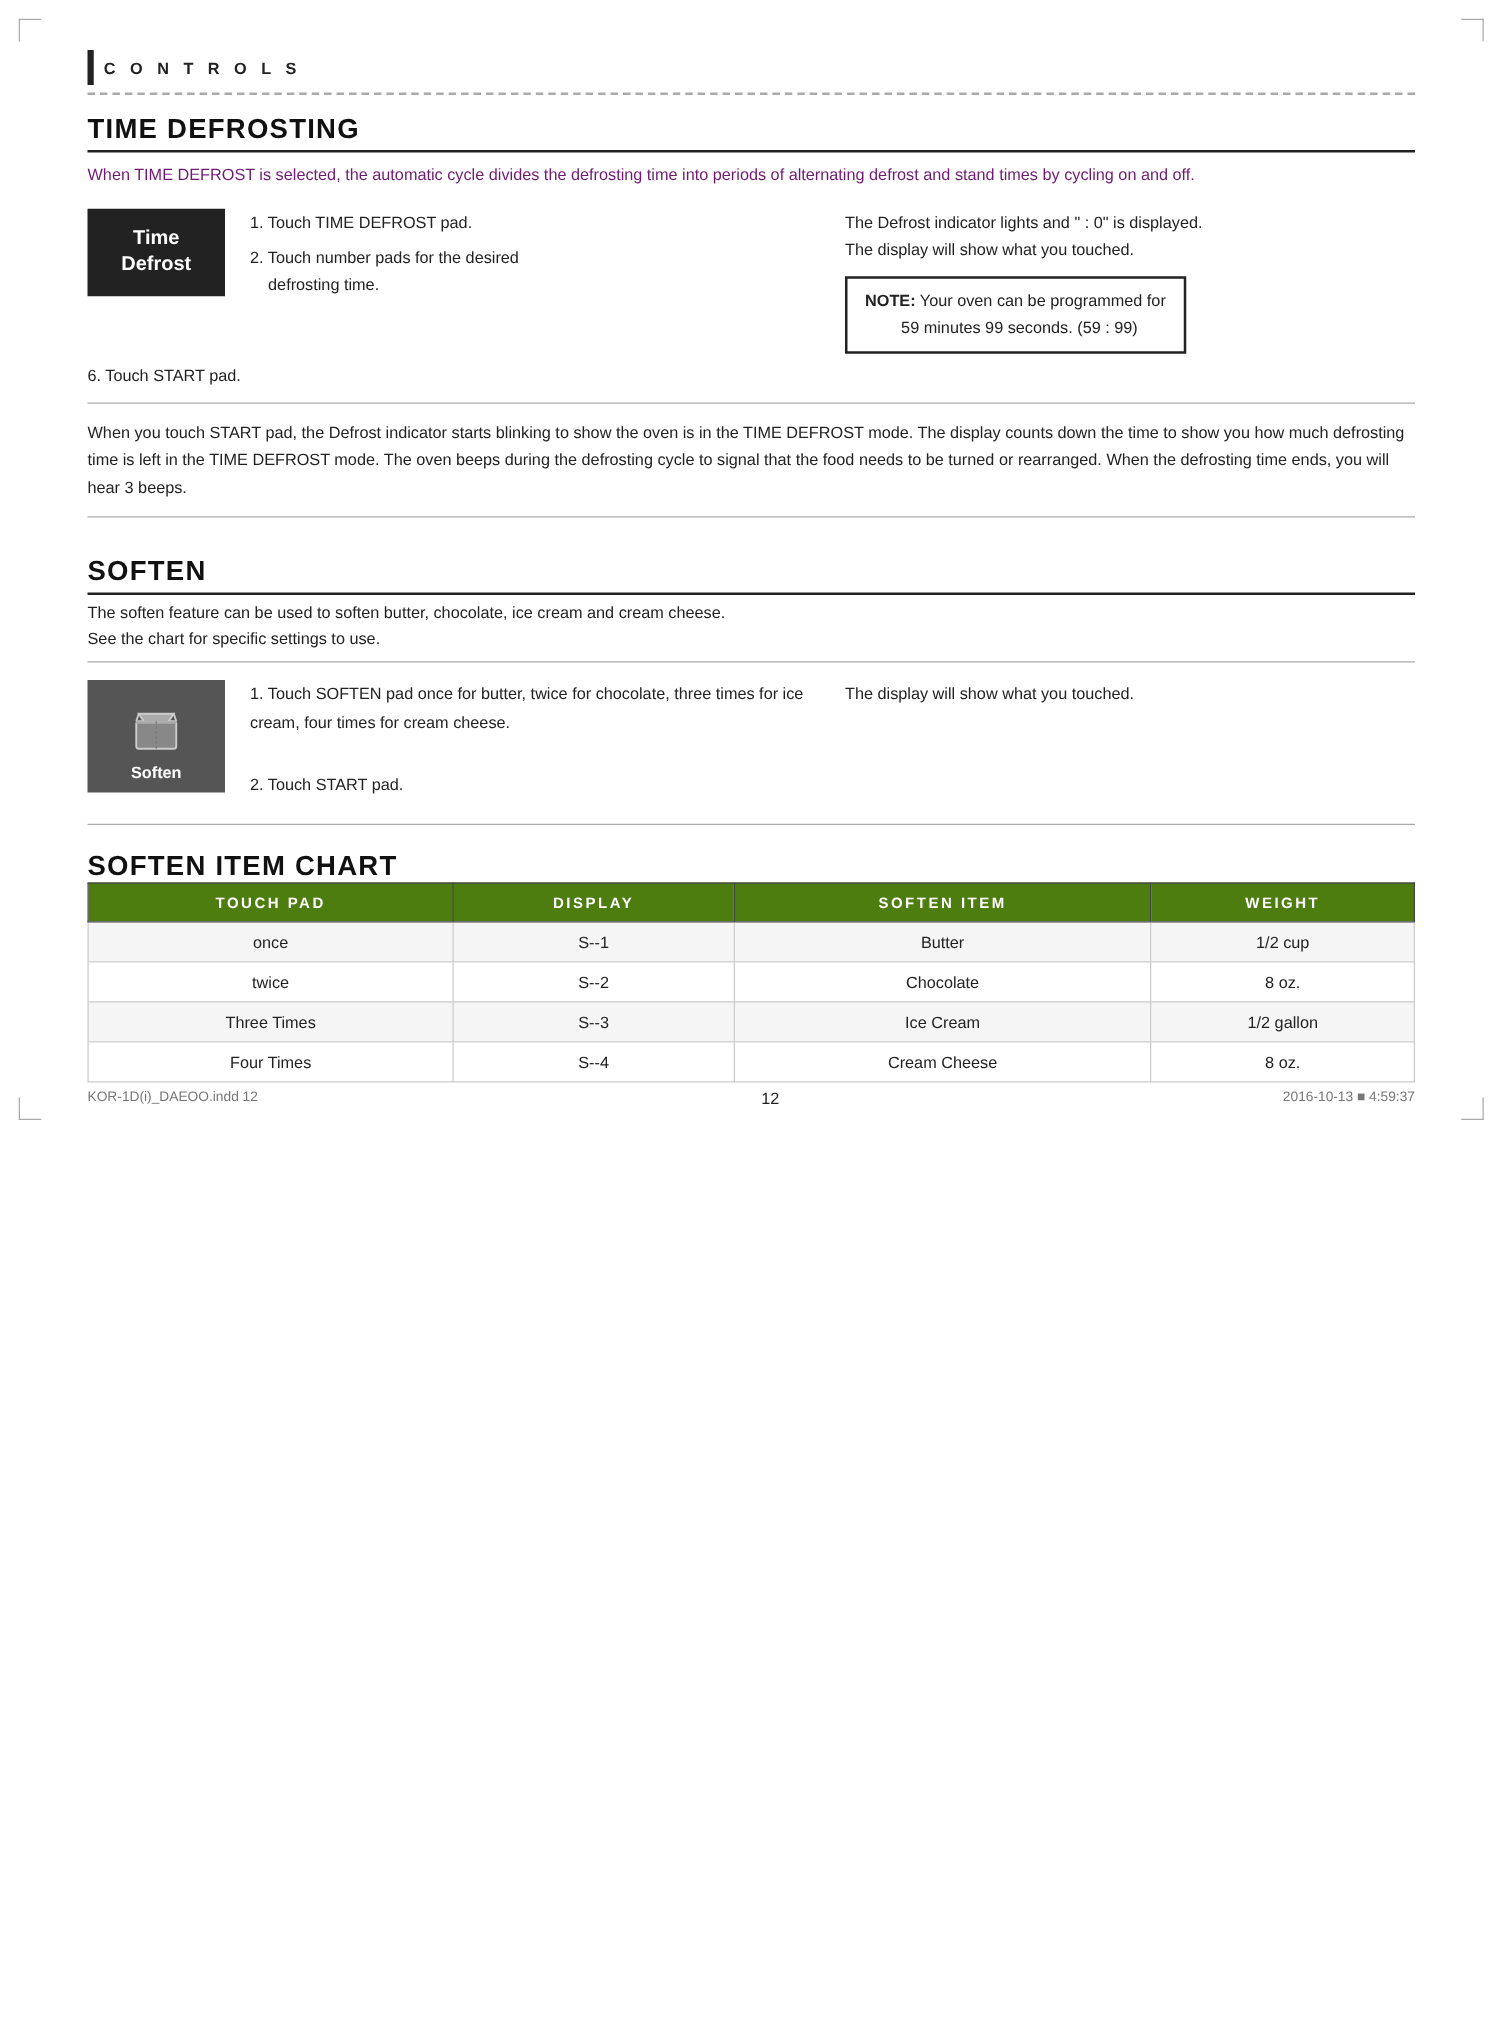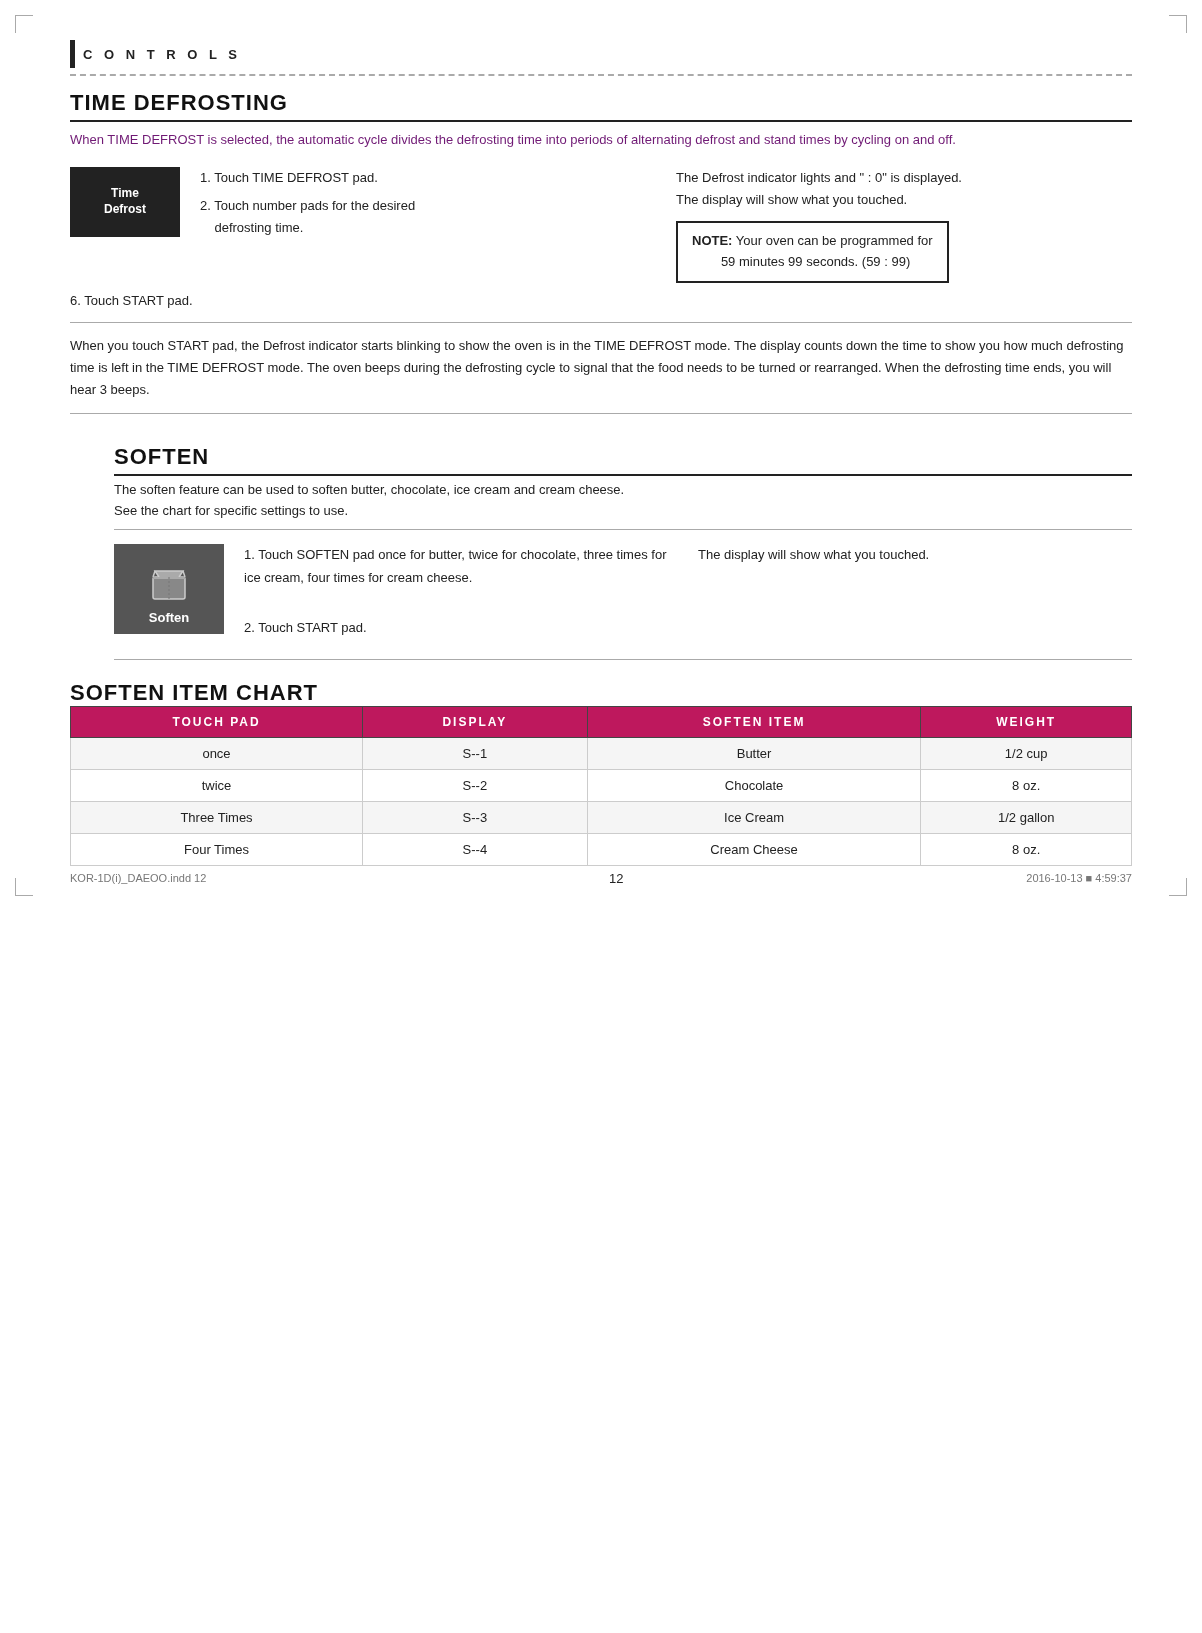--- a/index.html
+++ b/index.html
@@ -71,21 +71,21 @@
     }
     
     .instruction-block {
       display: flex;
       gap: 0;
       margin-bottom: 10px;
     }
     .pad-button {
       background: #222;
       color: #fff;
-      font-size: 12px;
+      font-size: 16px;
       font-weight: bold;
       text-align: center;
       padding: 10px 16px;
       min-width: 110px;
       max-width: 110px;
       height: 70px;
       display: flex;
       align-items: center;
       justify-content: center;
       flex-shrink: 0;
@@ -180,21 +180,21 @@
       color: #111;
       margin-bottom: 0;
       margin-top: 20px;
     }
     .soften-table {
       width: 100%;
       border-collapse: collapse;
       margin-top: 0;
     }
     .soften-table th {
-      background: #be185d;
+      background: #4d7c0f;
       color: #fff;
       font-size: 12px;
       font-weight: bold;
       letter-spacing: 2px;
       text-align: center;
       padding: 8px 6px;
       border: 1px solid #444;
     }
     .soften-table td {
       text-align: center;
@@ -269,21 +269,21 @@
         </div>
       </div>
     </div>
     <p class="step3-line">6. Touch START pad.</p>
 
     <div class="bottom-description" style="margin-top:14px;">
       <span>When you touch START pad, the Defrost indicator starts blinking to show the oven is in the TIME DEFROST mode. The display counts down the time to show you how much defrosting time is left in the TIME DEFROST mode. The oven beeps during the defrosting cycle to signal that the food needs to be turned or rearranged. When the defrosting time ends, you will hear 3 beeps.</span>
     </div>
   </div>
 
-  <div style="margin-top:20px;margin-left:44px;">
+  <div style="margin-top:20px;">
     <div class="section-title">SOFTEN</div>
     <div class="soften-description">
       <p>The soften feature can be used to soften butter, chocolate, ice cream and cream cheese.</p>
       <p>See the chart for specific settings to use.</p>
     </div>
 
     <div class="soften-instruction-block">
 
       <div class="pad-button-soften">
         <div class="soften-icon">

